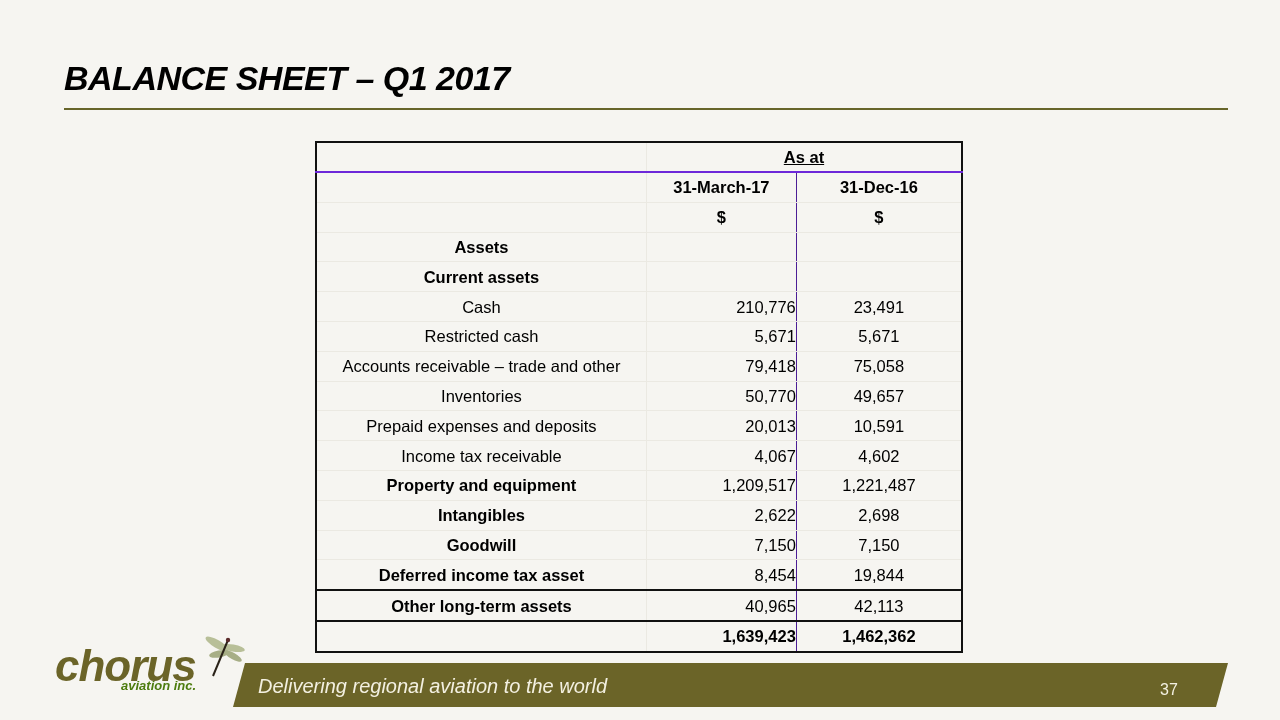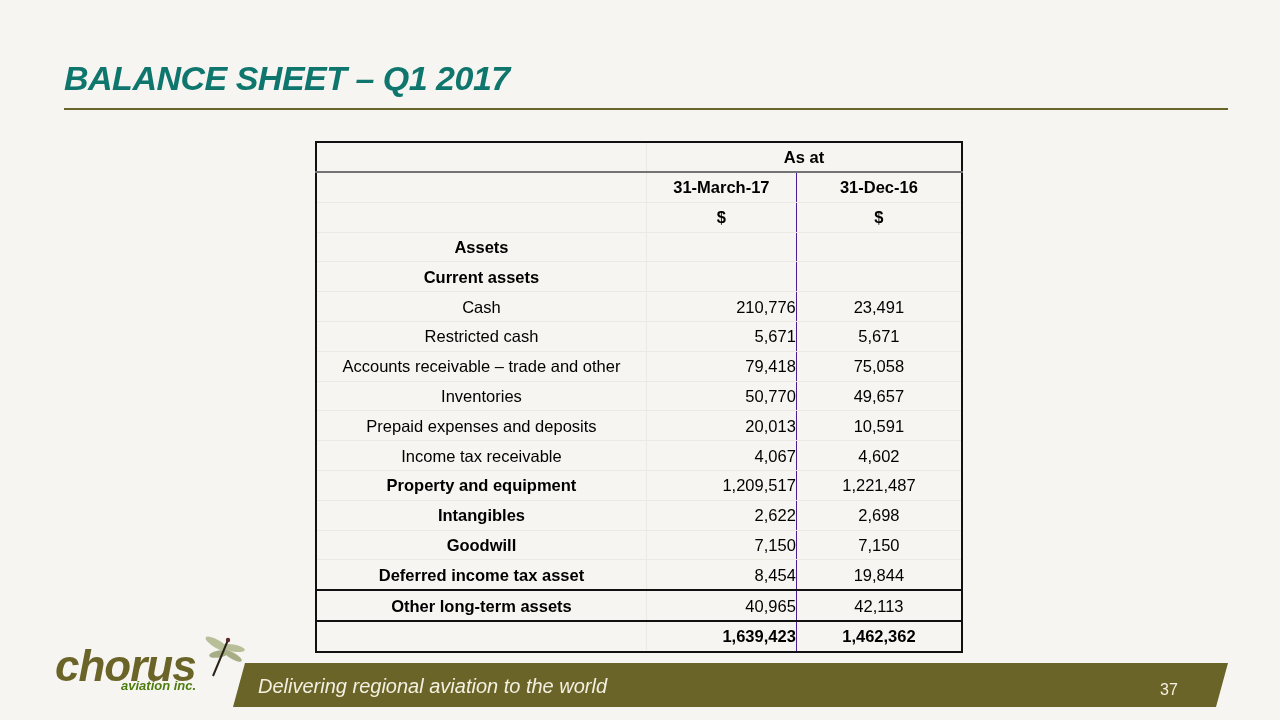--- a/index.html
+++ b/index.html
@@ -6,40 +6,40 @@
   body {
     width:1280px; height:720px; overflow:hidden;
     background:#f6f5f1;
     font-family:"Liberation Sans", sans-serif;
     position:relative;
     color:#000;
   }
   .title {
     position:absolute; left:64px; top:58px;
     font-size:34px; font-weight:bold; font-style:italic;
-    color:#0f766e; letter-spacing:-0.5px;
+    color:#000000; letter-spacing:-0.5px;
     margin:0; line-height:40px;
   }
   .title-rule {
     position:absolute; left:64px; top:108px; width:1164px; height:2px;
     background:#67652a;
   }
   .sheet {
     position:absolute; left:315px; top:141px; width:648px;
     border:2px solid #111;
     border-collapse:collapse;
     font-size:16.5px;
   }
   .sheet td { padding:0; height:28.8px; line-height:28px; white-space:nowrap; border-bottom:1px solid #ebe9e2; }
   .sheet td.c1 { width:330px; padding-left:0; border-right:1px solid #ebe9e2;text-align:center; }
   .sheet td.c2 { width:150px; text-align:right; border-right:1px solid #4c1d95; }
   .sheet td.c3 { width:166px; text-align:center; }
   .sheet .b { font-weight:bold; }
   .sheet .center { text-align:center !important; }
-  .sheet tr.asat td { height:28px; border-bottom:2px solid #737373; }
+  .sheet tr.asat td { height:28px; border-bottom:2px solid #6d28d9;text-decoration:underline; }
   .sheet tr.topline td { border-top:2px solid #111; }
   .footer-band {
     position:absolute; left:233px; top:663px; width:995px; height:44px;
     background:#6b6428;
     clip-path:polygon(12px 0, 100% 0, calc(100% - 12px) 100%, 0 100%);
   }
   .tagline {
     position:absolute; left:258px; top:675px;
     font-size:20px; font-style:italic; color:#f3f0e1;
   }

